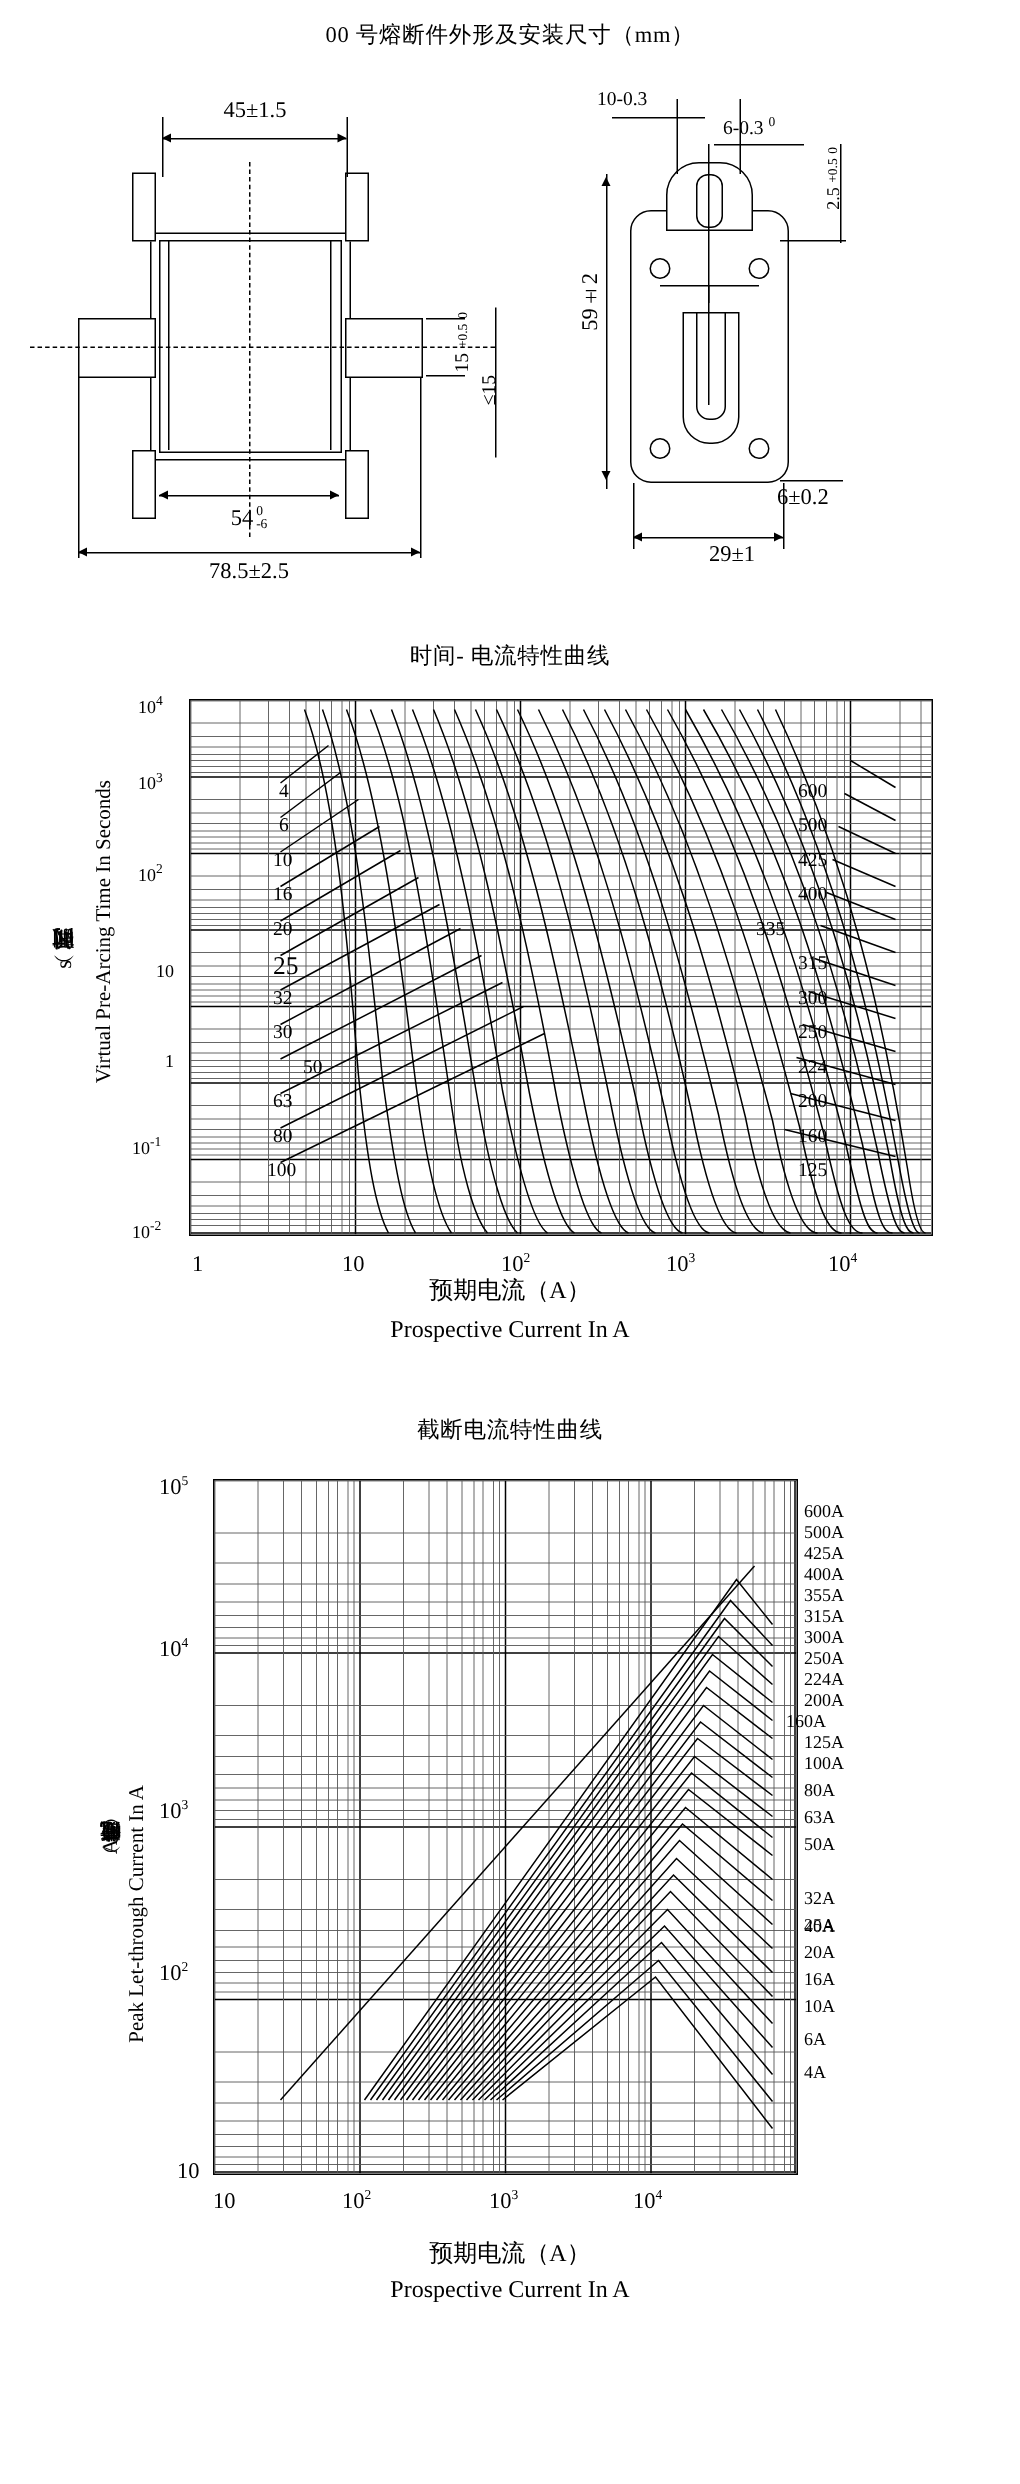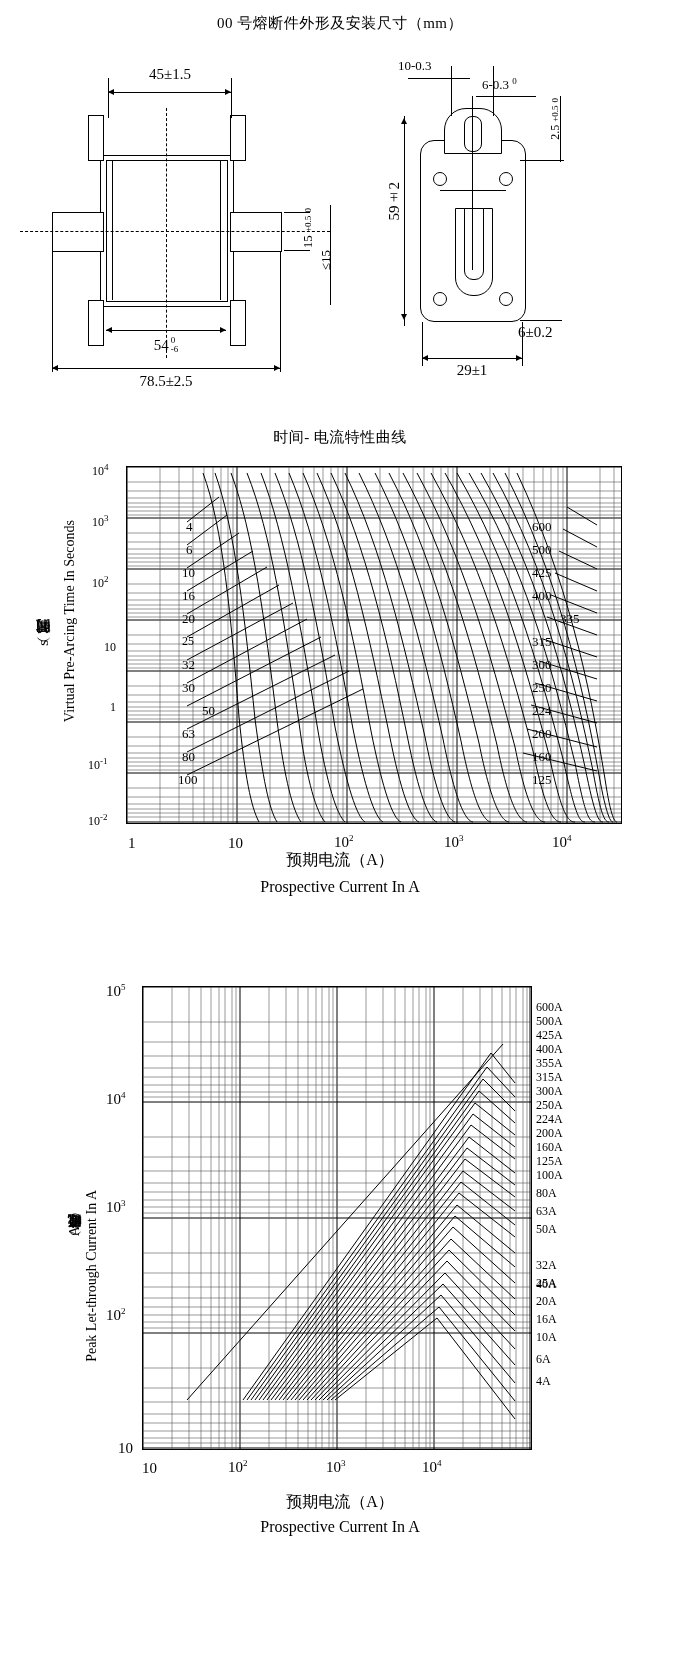--- a/index.html
+++ b/index.html
@@ -138,21 +138,21 @@
     <div class="lbl vert" style="left:386px;top:182px;font-size:15px;">59±2</div>
 
     <div class="dim" style="left:520px;top:320px;width:42px;"></div>
     <div class="lbl" style="left:518px;top:324px;font-size:15px;">6±0.2</div>
 
     <div class="ext" style="left:422px;top:322px;height:44px;"></div>
     <div class="ext" style="left:522px;top:322px;height:44px;"></div>
     <div class="dim" style="left:422px;top:358px;width:100px;"></div>
     <div class="arrowL" style="left:422px;top:355px;"></div>
     <div class="arrowR" style="left:516px;top:355px;"></div>
-    <div class="lblc" style="left:420px;top:362px;width:104px;font-size:15px;">29±1</div>
+    <div class="lblc" style="left:436px;top:362px;width:104px;font-size:15px;">29±1</div>
   </div>
 
   <div class="ttl" style="top:428px;">时间- 电流特性曲线</div>
 
   <div class="lbl vert" style="left:34px;top:640px;font-size:15px;">弧前时间（s）</div>
   <div class="lbl vert" style="left:62px;top:520px;font-size:14px;">Virtual Pre-Arcing Time In Seconds</div>
 
   <div class="axisnum" style="left:92px;top:462px;">10<span class="sup">4</span></div>
   <div class="axisnum" style="left:92px;top:513px;">10<span class="sup">3</span></div>
   <div class="axisnum" style="left:92px;top:574px;">10<span class="sup">2</span></div>
@@ -326,50 +326,51 @@
         <line x1="396" y1="286" x2="470" y2="304"></line>
       </g>
     </svg>
   </div>
 
   <div class="lbl" style="left:186px;top:519px;font-size:13px;">4</div>
   <div class="lbl" style="left:186px;top:542px;font-size:13px;">6</div>
   <div class="lbl" style="left:182px;top:565px;font-size:13px;">10</div>
   <div class="lbl" style="left:182px;top:588px;font-size:13px;">16</div>
   <div class="lbl" style="left:182px;top:611px;font-size:13px;">20</div>
-  <div class="lbl" style="left:182px;top:634px;font-size:12px;">25</div>
+  <div class="lbl" style="left:182px;top:634px;font-size:17px;">25</div>
   <div class="lbl" style="left:182px;top:657px;font-size:13px;">32</div>
   <div class="lbl" style="left:182px;top:680px;font-size:13px;">30</div>
   <div class="lbl" style="left:182px;top:703px;font-size:13px;margin-left:20px;">50</div>
   <div class="lbl" style="left:182px;top:726px;font-size:13px;">63</div>
   <div class="lbl" style="left:182px;top:749px;font-size:13px;">80</div>
   <div class="lbl" style="left:178px;top:772px;font-size:13px;">100</div>
 
   <div class="lbl" style="left:532px;top:519px;font-size:13px;">600</div>
   <div class="lbl" style="left:532px;top:542px;font-size:13px;">500</div>
   <div class="lbl" style="left:532px;top:565px;font-size:13px;">425</div>
   <div class="lbl" style="left:532px;top:588px;font-size:13px;">400</div>
-  <div class="lbl" style="left:560px;top:611px;font-size:13px;">335</div>
+  <div class="lbl" style="left:504px;top:611px;font-size:13px;">335</div>
   <div class="lbl" style="left:532px;top:634px;font-size:13px;">315</div>
   <div class="lbl" style="left:532px;top:657px;font-size:13px;">300</div>
   <div class="lbl" style="left:532px;top:680px;font-size:13px;">250</div>
   <div class="lbl" style="left:532px;top:703px;font-size:13px;">224</div>
   <div class="lbl" style="left:532px;top:726px;font-size:13px;">200</div>
   <div class="lbl" style="left:532px;top:749px;font-size:13px;">160</div>
   <div class="lbl" style="left:532px;top:772px;font-size:13px;">125</div>
 
   <div class="axisnum" style="left:128px;top:835px;font-size:15px;">1</div>
   <div class="axisnum" style="left:228px;top:835px;font-size:15px;">10</div>
   <div class="axisnum" style="left:334px;top:833px;font-size:15px;">10<span class="sup">2</span></div>
   <div class="axisnum" style="left:444px;top:833px;font-size:15px;">10<span class="sup">3</span></div>
   <div class="axisnum" style="left:552px;top:833px;font-size:15px;">10<span class="sup">4</span></div>
 
   <div class="lblc" style="left:0;top:850px;width:680px;font-size:16px;">预期电流（A）</div>
   <div class="lblc" style="left:0;top:878px;width:680px;font-size:16px;">Prospective Current In A</div>
 
+  <div class="ttl" style="top:944px;">截断电流特性曲线</div>
 
   <div class="lbl vert" style="left:66px;top:1226px;font-size:14px;">截断电流（峰值 A）</div>
   <div class="lbl vert" style="left:84px;top:1190px;font-size:14px;">Peak Let-through Current In A</div>
 
   <div class="axisnum" style="left:106px;top:982px;font-size:15px;">10<span class="sup">5</span></div>
   <div class="axisnum" style="left:106px;top:1090px;font-size:15px;">10<span class="sup">4</span></div>
   <div class="axisnum" style="left:106px;top:1198px;font-size:15px;">10<span class="sup">3</span></div>
   <div class="axisnum" style="left:106px;top:1306px;font-size:15px;">10<span class="sup">2</span></div>
   <div class="axisnum" style="left:118px;top:1440px;font-size:15px;">10</div>
 
@@ -492,21 +493,21 @@
   <div class="lbl" style="left:536px;top:1000px;font-size:12px;text-align:right;">600A</div>
   <div class="lbl" style="left:536px;top:1014px;font-size:12px;">500A</div>
   <div class="lbl" style="left:536px;top:1028px;font-size:12px;">425A</div>
   <div class="lbl" style="left:536px;top:1042px;font-size:12px;">400A</div>
   <div class="lbl" style="left:536px;top:1056px;font-size:12px;">355A</div>
   <div class="lbl" style="left:536px;top:1070px;font-size:12px;">315A</div>
   <div class="lbl" style="left:536px;top:1084px;font-size:12px;">300A</div>
   <div class="lbl" style="left:536px;top:1098px;font-size:12px;">250A</div>
   <div class="lbl" style="left:536px;top:1112px;font-size:12px;">224A</div>
   <div class="lbl" style="left:536px;top:1126px;font-size:12px;">200A</div>
-  <div class="lbl" style="left:536px;top:1140px;font-size:12px;">160A</div>
+  <div class="lbl" style="left:524px;top:1140px;font-size:12px;">160A</div>
   <div class="lbl" style="left:536px;top:1154px;font-size:12px;">125A</div>
   <div class="lbl" style="left:536px;top:1168px;font-size:12px;">100A</div>
   <div class="lbl" style="left:536px;top:1186px;font-size:12px;">80A</div>
   <div class="lbl" style="left:536px;top:1204px;font-size:12px;">63A</div>
   <div class="lbl" style="left:536px;top:1222px;font-size:12px;">50A</div>
   <div class="lbl" style="left:536px;top:1240px;font-size:12px;margin-top:37px;">40A</div>
   <div class="lbl" style="left:536px;top:1258px;font-size:12px;">32A</div>
   <div class="lbl" style="left:536px;top:1276px;font-size:12px;">25A</div>
   <div class="lbl" style="left:536px;top:1294px;font-size:12px;">20A</div>
   <div class="lbl" style="left:536px;top:1312px;font-size:12px;">16A</div>

